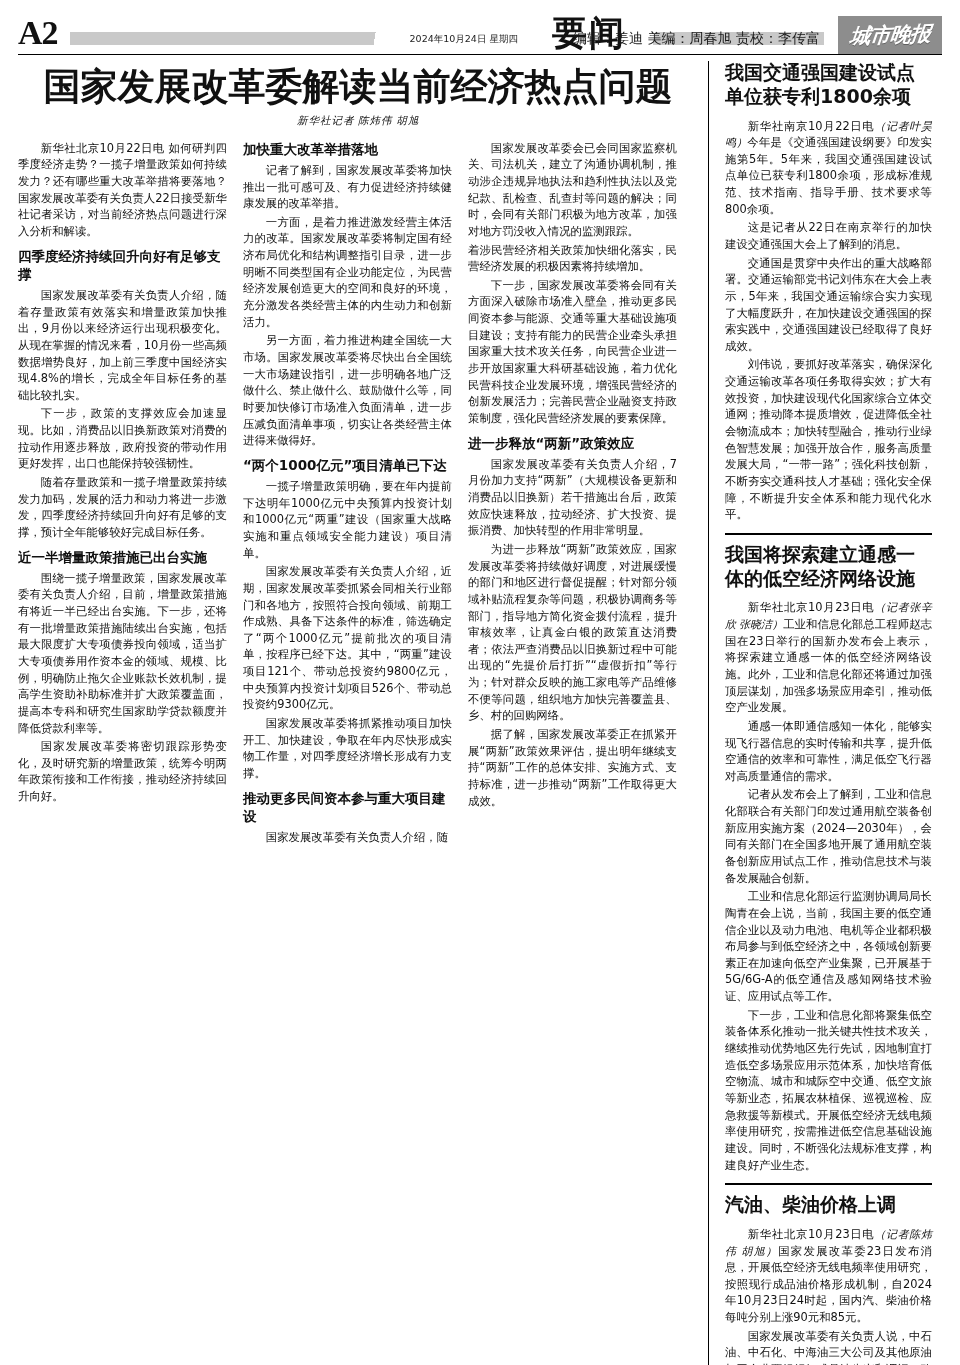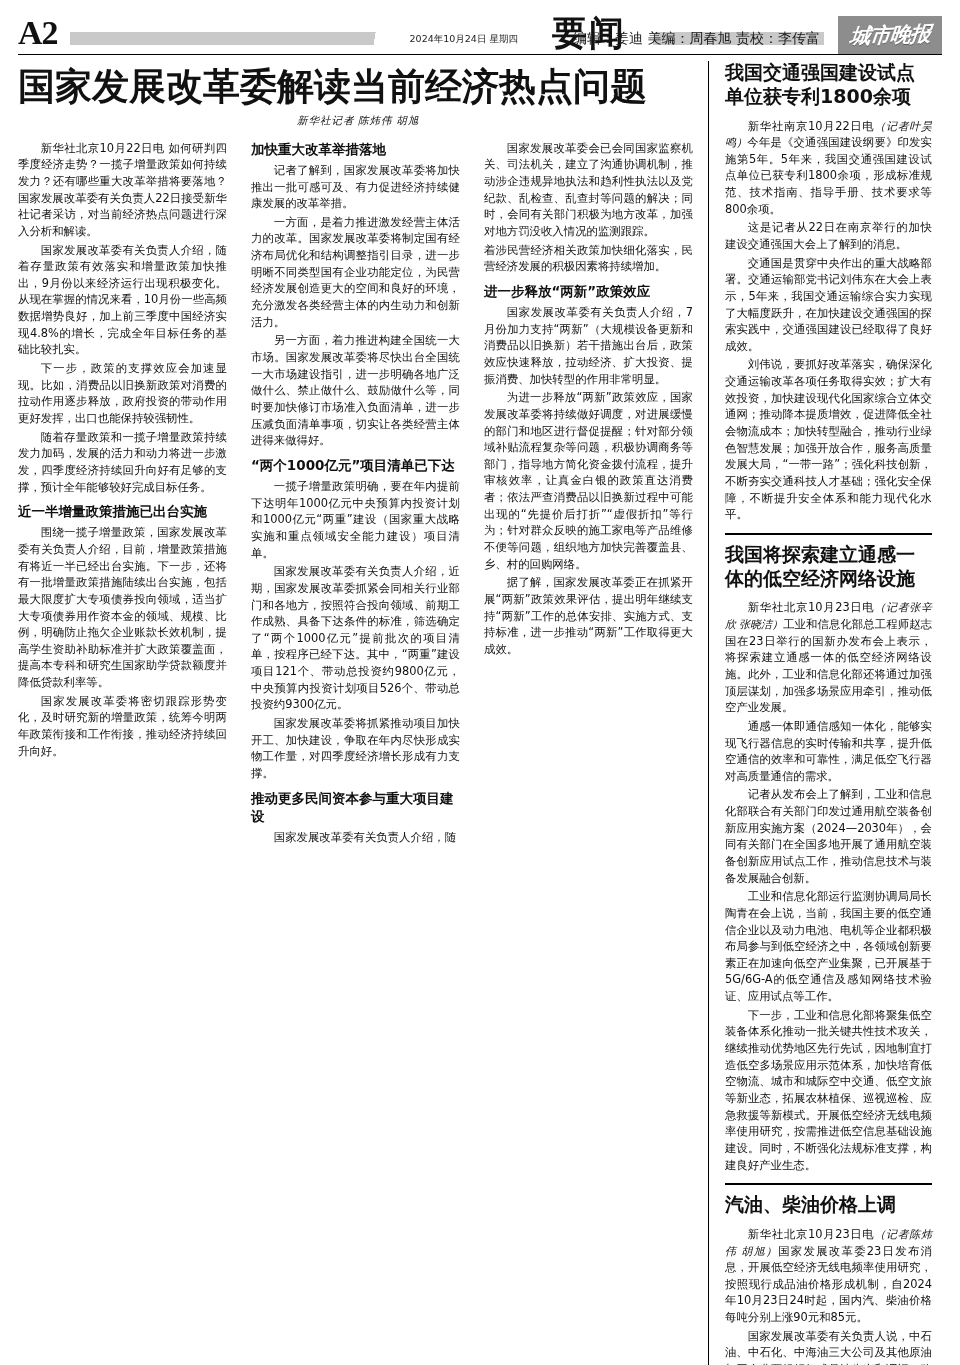--- a/index.html
+++ b/index.html
@@ -26,38 +26,38 @@
   .credits { position:absolute; right:4px; top:-2px; font-size:14px; white-space:nowrap; color:#1a1a1a; }
   .logo-box { width:104px; height:38px; margin:4px 0 0 6px; background:#8d8d8d;
               display:flex; align-items:center; justify-content:center; overflow:hidden; }
   .logo-text { font-family:"Liberation Serif",serif; font-style:italic; font-weight:bold;
                font-size:21px; color:#ffffff; letter-spacing:-1px;
                transform:skewX(-8deg) rotate(-2deg); text-shadow:0 1px 0 #5f5f5f; }
 
   .hr-thin { height:1px; background:#000; margin:2px 0 6px 0; }
 
   
-  .hl-main { font-size:37px; font-weight:bold; line-height:1.1; 
+  .hl-main { font-size:37px; font-weight:bold; line-height:1.1; text-align:center;
              letter-spacing:0px; margin:6px 0 0 0; font-family:"DejaVu Sans",sans-serif; }
   .byline { text-align:center; font-size:10.5px; font-family:"Liberation Serif",serif;
             font-style:italic; margin:6px 0 8px 0; letter-spacing:1px; }
   .hl-side { font-size:19px; font-weight:bold; line-height:1.25; margin:0 0 9px 0; }
   .sub-h { font-size:13.5px; font-weight:bold; line-height:1.35; margin:7px 0 4px 0; }
   p.body { font-size:11.4px; line-height:1.46; margin:0 0 2px 0; text-align:justify;
            text-justify:inter-ideograph; text-indent:2em; }
   p.body.lead { text-indent:2em; }
   .dateline { font-weight:normal; }
   .reporter { font-family:"Liberation Serif",serif; font-style:italic; font-size:11px; }
 
   
   .top-area { display:flex; gap:0; }
   .left-block { width:680px; }
   .right-rail { width:224px; padding-left:16px; border-left:1px solid #000; margin-left:10px; }
 
-  .cols3 { display:flex; gap:24px; margin-top:12px; }
+  .cols3 { display:flex; gap:16px; margin-top:12px; }
   .col { width:209px; }
 
   .hr-block { height:2px; background:#000; margin:10px 0 8px 0; }
 </style>
 </head>
 <body>
 
 <div class="page">
 
   <div class="masthead">
@@ -77,20 +77,21 @@
   <div class="top-area">
 
     <div class="left-block">
       <div class="hl-main">国家发展改革委解读当前经济热点问题</div>
       <div class="byline">新华社记者 陈炜伟 胡旭</div>
 
       <div class="cols3">
 
         <div class="col">
           <p class="body lead"><span class="dateline">新华社北京10月22日电</span> <span>如何研判四季度经济走势？一揽子增量政策如何持续发力？还有哪些重大改革举措将要落地？国家发展改革委有关负责人22日接受新华社记者采访，对当前经济热点问题进行深入分析和解读。</span></p>
+          <div class="sub-h">四季度经济持续回升向好有足够支撑</div>
           <p class="body">国家发展改革委有关负责人介绍，随着存量政策有效落实和增量政策加快推出，9月份以来经济运行出现积极变化。从现在掌握的情况来看，10月份一些高频数据增势良好，加上前三季度中国经济实现4.8%的增长，完成全年目标任务的基础比较扎实。</p>
           <p class="body">下一步，政策的支撑效应会加速显现。比如，消费品以旧换新政策对消费的拉动作用逐步释放，政府投资的带动作用更好发挥，出口也能保持较强韧性。</p>
           <p class="body">随着存量政策和一揽子增量政策持续发力加码，发展的活力和动力将进一步激发，四季度经济持续回升向好有足够的支撑，预计全年能够较好完成目标任务。</p>
           <div class="sub-h">近一半增量政策措施已出台实施</div>
           <p class="body">围绕一揽子增量政策，国家发展改革委有关负责人介绍，目前，增量政策措施有将近一半已经出台实施。下一步，还将有一批增量政策措施陆续出台实施，包括最大限度扩大专项债券投向领域，适当扩大专项债券用作资本金的领域、规模、比例，明确防止拖欠企业账款长效机制，提高学生资助补助标准并扩大政策覆盖面，提高本专科和研究生国家助学贷款额度并降低贷款利率等。</p>
           <p class="body">国家发展改革委将密切跟踪形势变化，及时研究新的增量政策，统筹今明两年政策衔接和工作衔接，推动经济持续回升向好。</p>
         </div>
 
         <div class="col">
           <div class="sub-h" style="margin-top:0">加快重大改革举措落地</div>
@@ -101,20 +102,21 @@
           <p class="body">一揽子增量政策明确，要在年内提前下达明年1000亿元中央预算内投资计划和1000亿元“两重”建设（国家重大战略实施和重点领域安全能力建设）项目清单。</p>
           <p class="body">国家发展改革委有关负责人介绍，近期，国家发展改革委抓紧会同相关行业部门和各地方，按照符合投向领域、前期工作成熟、具备下达条件的标准，筛选确定了“两个1000亿元”提前批次的项目清单，按程序已经下达。其中，“两重”建设项目121个、带动总投资约9800亿元，中央预算内投资计划项目526个、带动总投资约9300亿元。</p>
           <p class="body">国家发展改革委将抓紧推动项目加快开工、加快建设，争取在年内尽快形成实物工作量，对四季度经济增长形成有力支撑。</p>
           <div class="sub-h">推动更多民间资本参与重大项目建设</div>
           <p class="body">国家发展改革委有关负责人介绍，随</p>
         </div>
 
         <div class="col">
           <p class="body">国家发展改革委会已会同国家监察机关、司法机关，建立了沟通协调机制，推动涉企违规异地执法和趋利性执法以及党纪款、乱检查、乱查封等问题的解决；同时，会同有关部门积极为地方改革，加强对地方罚没收入情况的监测跟踪。</p>
           <p class="body" style="text-indent:0">着涉民营经济相关政策加快细化落实，民营经济发展的积极因素将持续增加。</p>
+          <p class="body">下一步，国家发展改革委将会同有关方面深入破除市场准入壁垒，推动更多民间资本参与能源、交通等重大基础设施项目建设；支持有能力的民营企业牵头承担国家重大技术攻关任务，向民营企业进一步开放国家重大科研基础设施，着力优化民营科技企业发展环境，增强民营经济的创新发展活力；完善民营企业融资支持政策制度，强化民营经济发展的要素保障。</p>
           <div class="sub-h">进一步释放“两新”政策效应</div>
           <p class="body">国家发展改革委有关负责人介绍，7月份加力支持“两新”（大规模设备更新和消费品以旧换新）若干措施出台后，政策效应快速释放，拉动经济、扩大投资、提振消费、加快转型的作用非常明显。</p>
           <p class="body">为进一步释放“两新”政策效应，国家发展改革委将持续做好调度，对进展缓慢的部门和地区进行督促提醒；针对部分领域补贴流程复杂等问题，积极协调商务等部门，指导地方简化资金拨付流程，提升审核效率，让真金白银的政策直达消费者；依法严查消费品以旧换新过程中可能出现的“先提价后打折”“虚假折扣”等行为；针对群众反映的施工家电等产品维修不便等问题，组织地方加快完善覆盖县、乡、村的回购网络。</p>
           <p class="body">据了解，国家发展改革委正在抓紧开展“两新”政策效果评估，提出明年继续支持“两新”工作的总体安排、实施方式、支持标准，进一步推动“两新”工作取得更大成效。</p>
         </div>
 
       </div>
     </div>
 
     <div class="right-rail">

